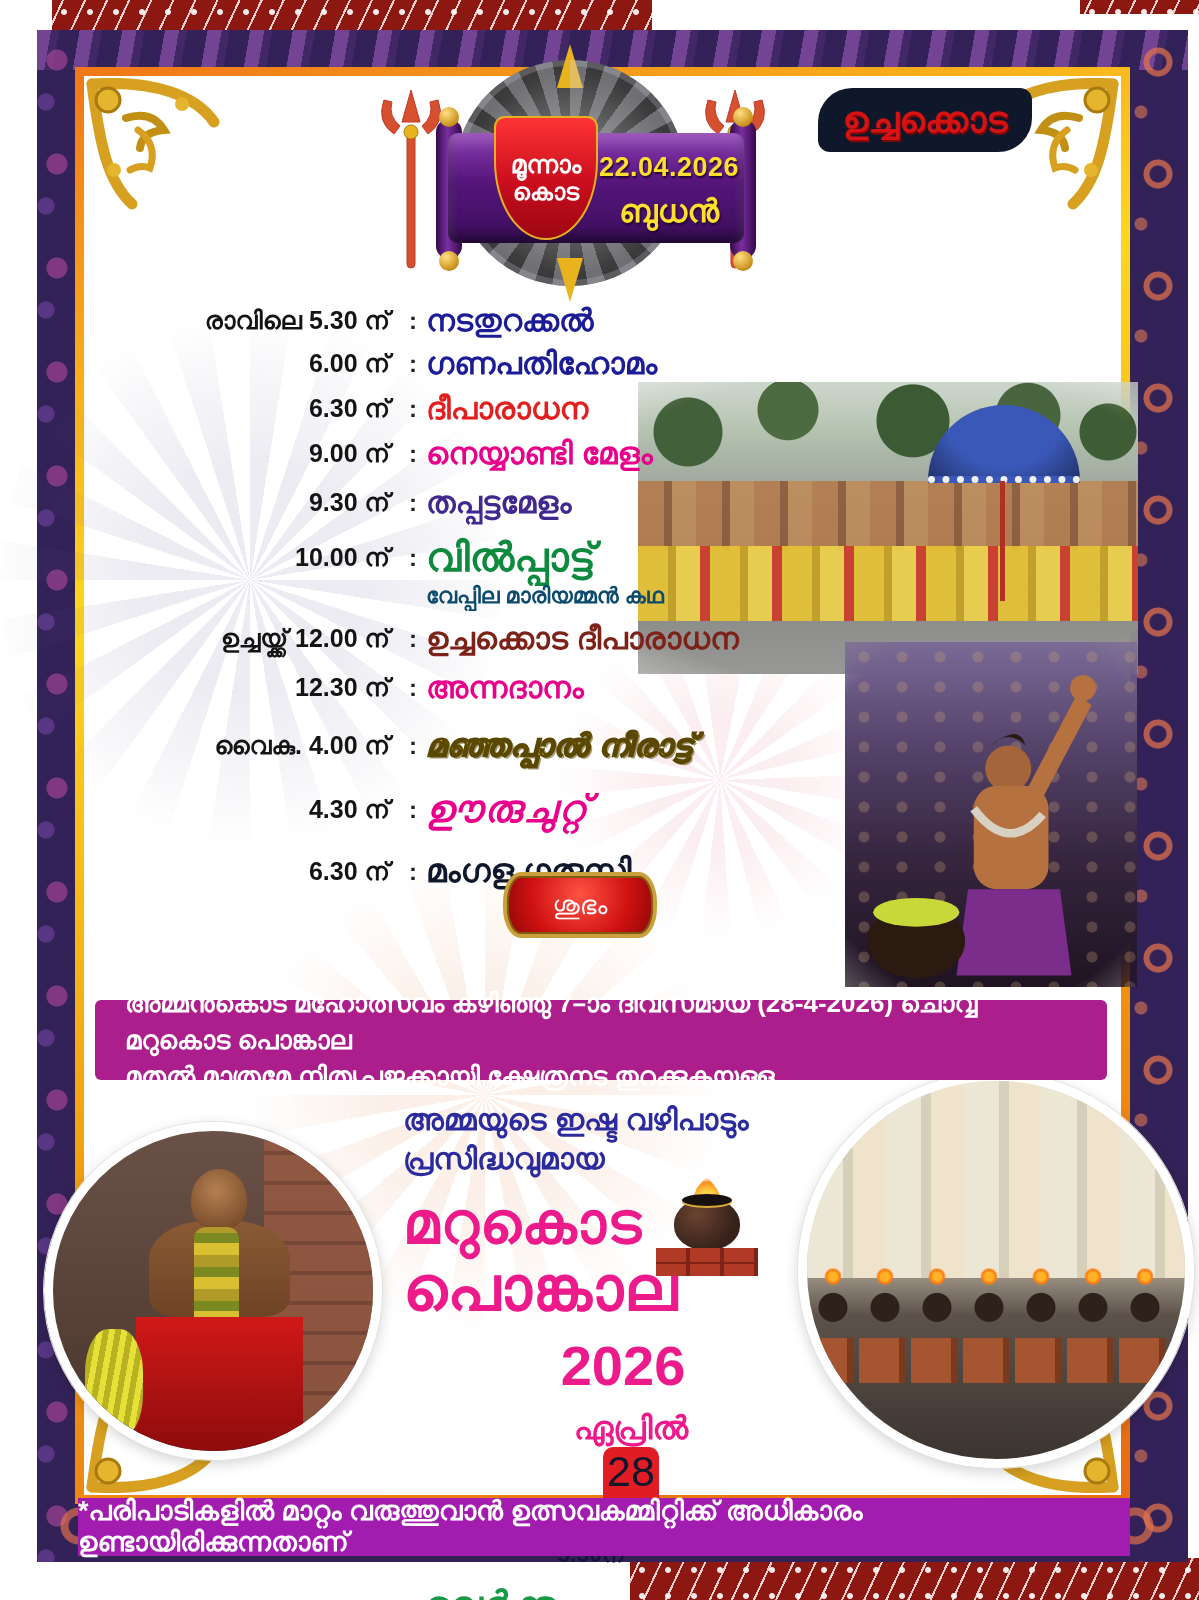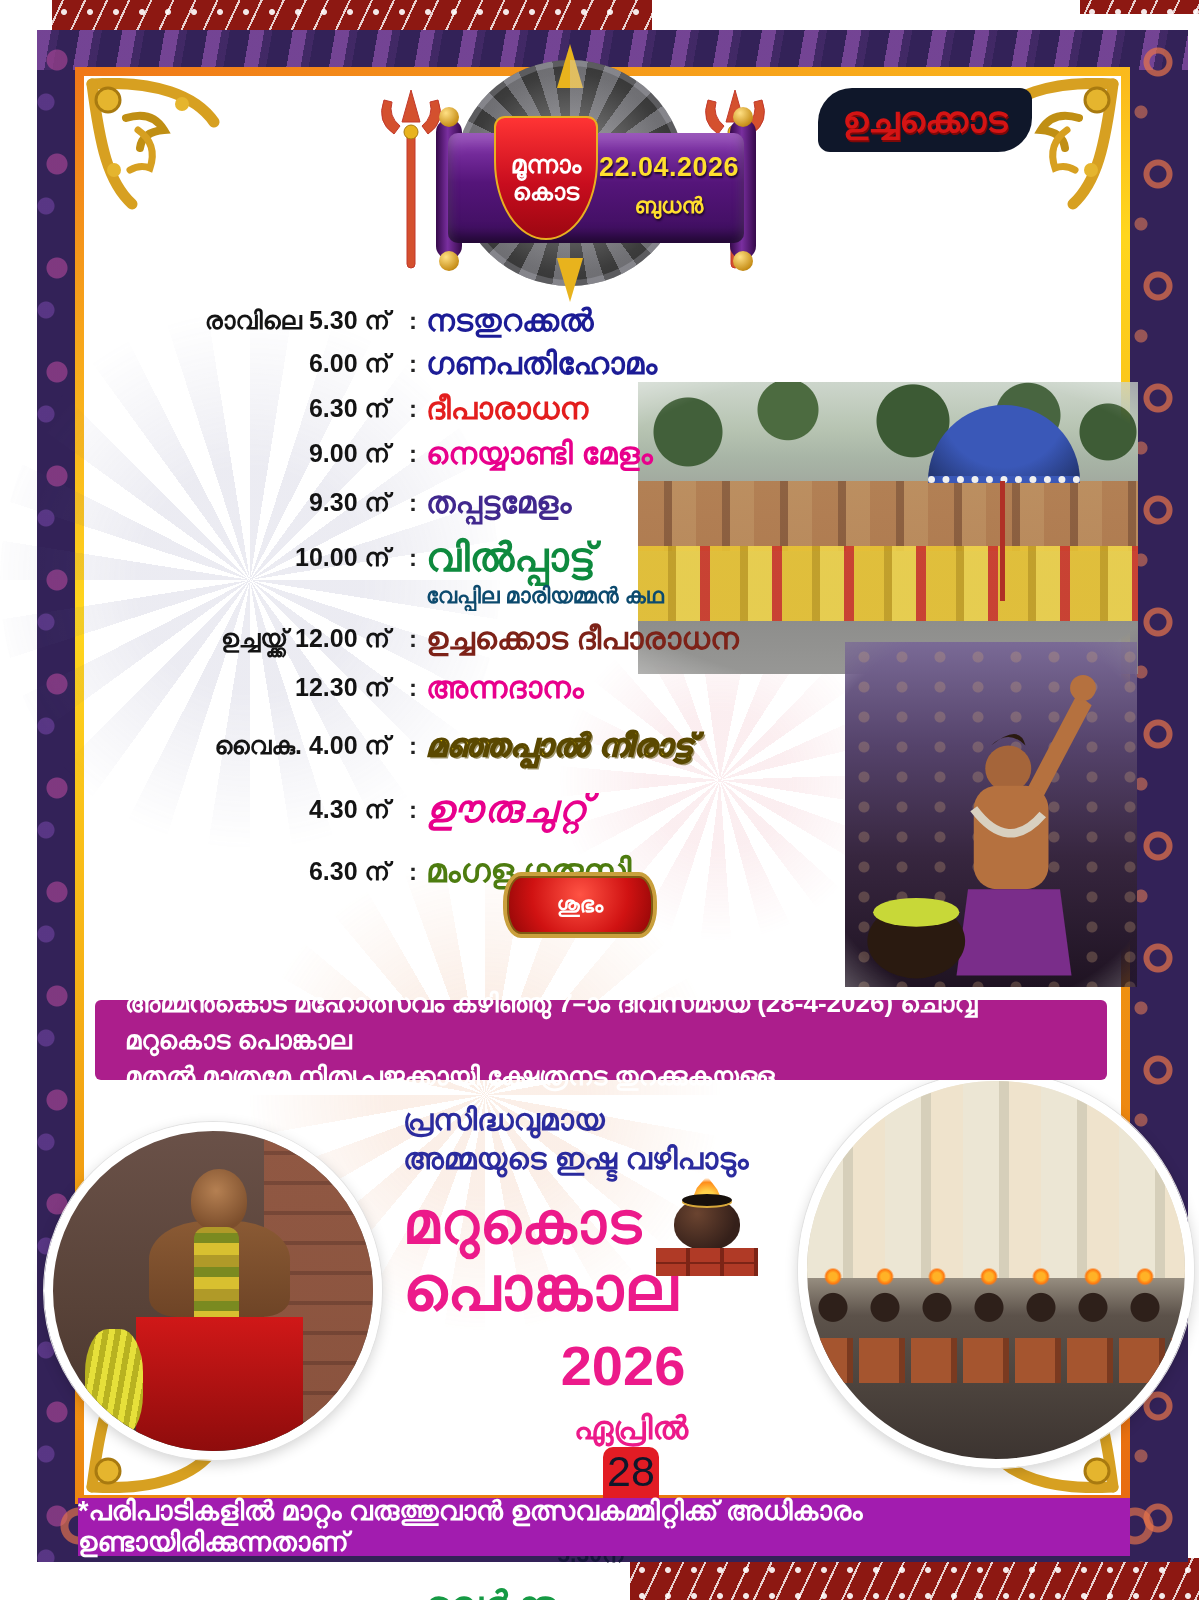--- a/index.html
+++ b/index.html
@@ -83,21 +83,21 @@
     background:linear-gradient(180deg,#8a3ab2,#55157a 45%,#3c0e5c);
     box-shadow:inset 0 10px 14px rgba(255,255,255,.18), inset 0 -8px 12px rgba(0,0,0,.45);}
   .shield{left:494px;top:116px;width:104px;height:124px;z-index:6;
     background:linear-gradient(180deg,#ff3434,#c80d1e 55%,#9c0711);
     border:2px solid #e8b020;border-radius:12px 12px 55% 55% / 12px 12px 70% 70%;
     display:flex;flex-direction:column;align-items:center;justify-content:center;
     color:#fff;font-weight:800;text-align:center;line-height:1.1;}
   .shield .l1{font-size:25px;} .shield .l2{font-size:24px;}
   .hdate{left:598px;top:152px;width:142px;z-index:6;text-align:center;color:#ffdf2e;font-weight:800;}
   .hdate .num{font-size:27px;letter-spacing:.5px;text-shadow:1px 2px 2px #20062e;}
-  .hdate .wd{font-size:22px;margin-top:10px;text-shadow:1px 2px 2px #20062e;}
+  .hdate .wd{font-size:32px;margin-top:10px;text-shadow:1px 2px 2px #20062e;}
   .badge-top{left:818px;top:88px;width:214px;height:64px;z-index:6;background:#0f172a;
     border-radius:34px 12px 34px 12px;display:flex;align-items:center;justify-content:center;
     color:#d41414;font-size:36px;font-weight:800;text-shadow:1px 2px 0 #7d0808;}
 
   
   .schedule{left:142px;top:303px;width:585px;z-index:5;}
   .srow{display:grid;grid-template-columns:258px 26px 1fr;align-items:center;}
   .time{text-align:right;font-size:25px;color:#141414;font-weight:600;padding-right:10px;white-space:nowrap;}
   .colon{color:#222;font-weight:800;text-align:center;font-size:24px;}
   .event{font-size:31px;font-weight:800;white-space:nowrap;}
@@ -107,21 +107,21 @@
   .r7{margin-top:12px;} .r8{margin-top:13px;}
   .r9{margin-top:22px;} .r9 .event{font-style:italic;letter-spacing:1px;
       -webkit-text-stroke:1.6px #5a4800;text-shadow:2px 2px 0 rgba(90,72,0,.55);}
   .r10{margin-top:24px;} .r10 .event{font-size:38px;font-style:italic;letter-spacing:2px;}
   .r11{margin-top:20px;} .r11 .event{font-size:33px;}
 
   
   .shubham{left:503px;top:872px;width:154px;height:66px;z-index:5;
     background:radial-gradient(circle at 50% 32%,#ff5344,#d01212 58%,#8c0606);
     border:4px solid #c9a03c;border-radius:18px/30px;box-shadow:inset 0 0 0 2px #7d5c12;
-    display:flex;align-items:center;justify-content:center;color:#fff;font-size:22px;font-weight:700;}
+    display:flex;align-items:center;justify-content:center;color:#fff;font-size:26px;font-weight:400;}
 
   
   .photo{z-index:4;}
   .fade-mask{-webkit-mask-image:radial-gradient(115% 100% at 50% 50%, #000 55%, transparent 97%);
              mask-image:radial-gradient(115% 100% at 50% 50%, #000 55%, transparent 97%);}
   .procession{left:638px;top:382px;width:500px;height:292px;overflow:hidden;
     background:linear-gradient(180deg,#cdd6cc 0%,#b7c4b2 16%,#a8b5a6 26%,#9a9a96 46%,#8f8d88 60%,#8a8a88 75%,#979795 100%);}
   .trees{position:absolute;left:0;top:0;right:0;height:38%;
     background-image:
       radial-gradient(circle at 10% 45%, #42603a 0 34px, transparent 35px),
@@ -394,21 +394,21 @@
       <span class="event" style="color: rgb(255, 216, 0);">മഞ്ഞപ്പാൽ നീരാട്ട്</span>
     </div>
     <div class="srow r10">
       <span class="time">4.30 ന്</span>
       <span class="colon">:</span>
       <span class="event" style="color: rgb(232, 0, 140);">ഊരുചുറ്റ്</span>
     </div>
     <div class="srow r11">
       <span class="time">6.30 ന്</span>
       <span class="colon">:</span>
-      <span class="event" style="color: #4d7c0f;">മംഗള ഗുരുസി</span>
+      <span class="event" style="color: #0f172a;">മംഗള ഗുരുസി</span>
     </div>
   </div>
 
   <div class="abs shubham">
     <span>ശുഭം</span>
   </div>
 
   <div class="abs notice">
     <div>അമ്മൻകൊട മഹോത്സവം കഴിഞ്ഞു 7–ാം ദിവസമായ (28-4-2026) ചൊവ്വ  മറുകൊട പൊങ്കാല</div>
     <div>മുതൽ മാത്രമേ നിത്യപൂജക്കായി ക്ഷേത്രനട തുറക്കുകയുള്ളൂ.</div>
@@ -424,22 +424,22 @@
   </div>
   <div class="abs circle circ-right">
     <div class="saree-row"></div>
     <div class="flames-row"></div>
     <div class="pots-row"></div>
     <div class="bricks-row"></div>
   </div>
 
   <div class="abs promo">
     <div class="intro">
+      <div>അമ്മയുടെ ഇഷ്ട വഴിപാടും</div>
       <div>പ്രസിദ്ധവുമായ</div>
-      <div>അമ്മയുടെ ഇഷ്ട വഴിപാടും</div>
     </div>
     <div class="title1">മറുകൊട</div>
     <div class="title2">പൊങ്കാല</div>
     <div class="year-row">
       <span class="year">2026</span>
       <span class="month">ഏപ്രിൽ</span>
       <span class="datebox">
         <span class="d28">28</span>
         <span class="dweek">ചൊവ്വ</span>
       </span>

